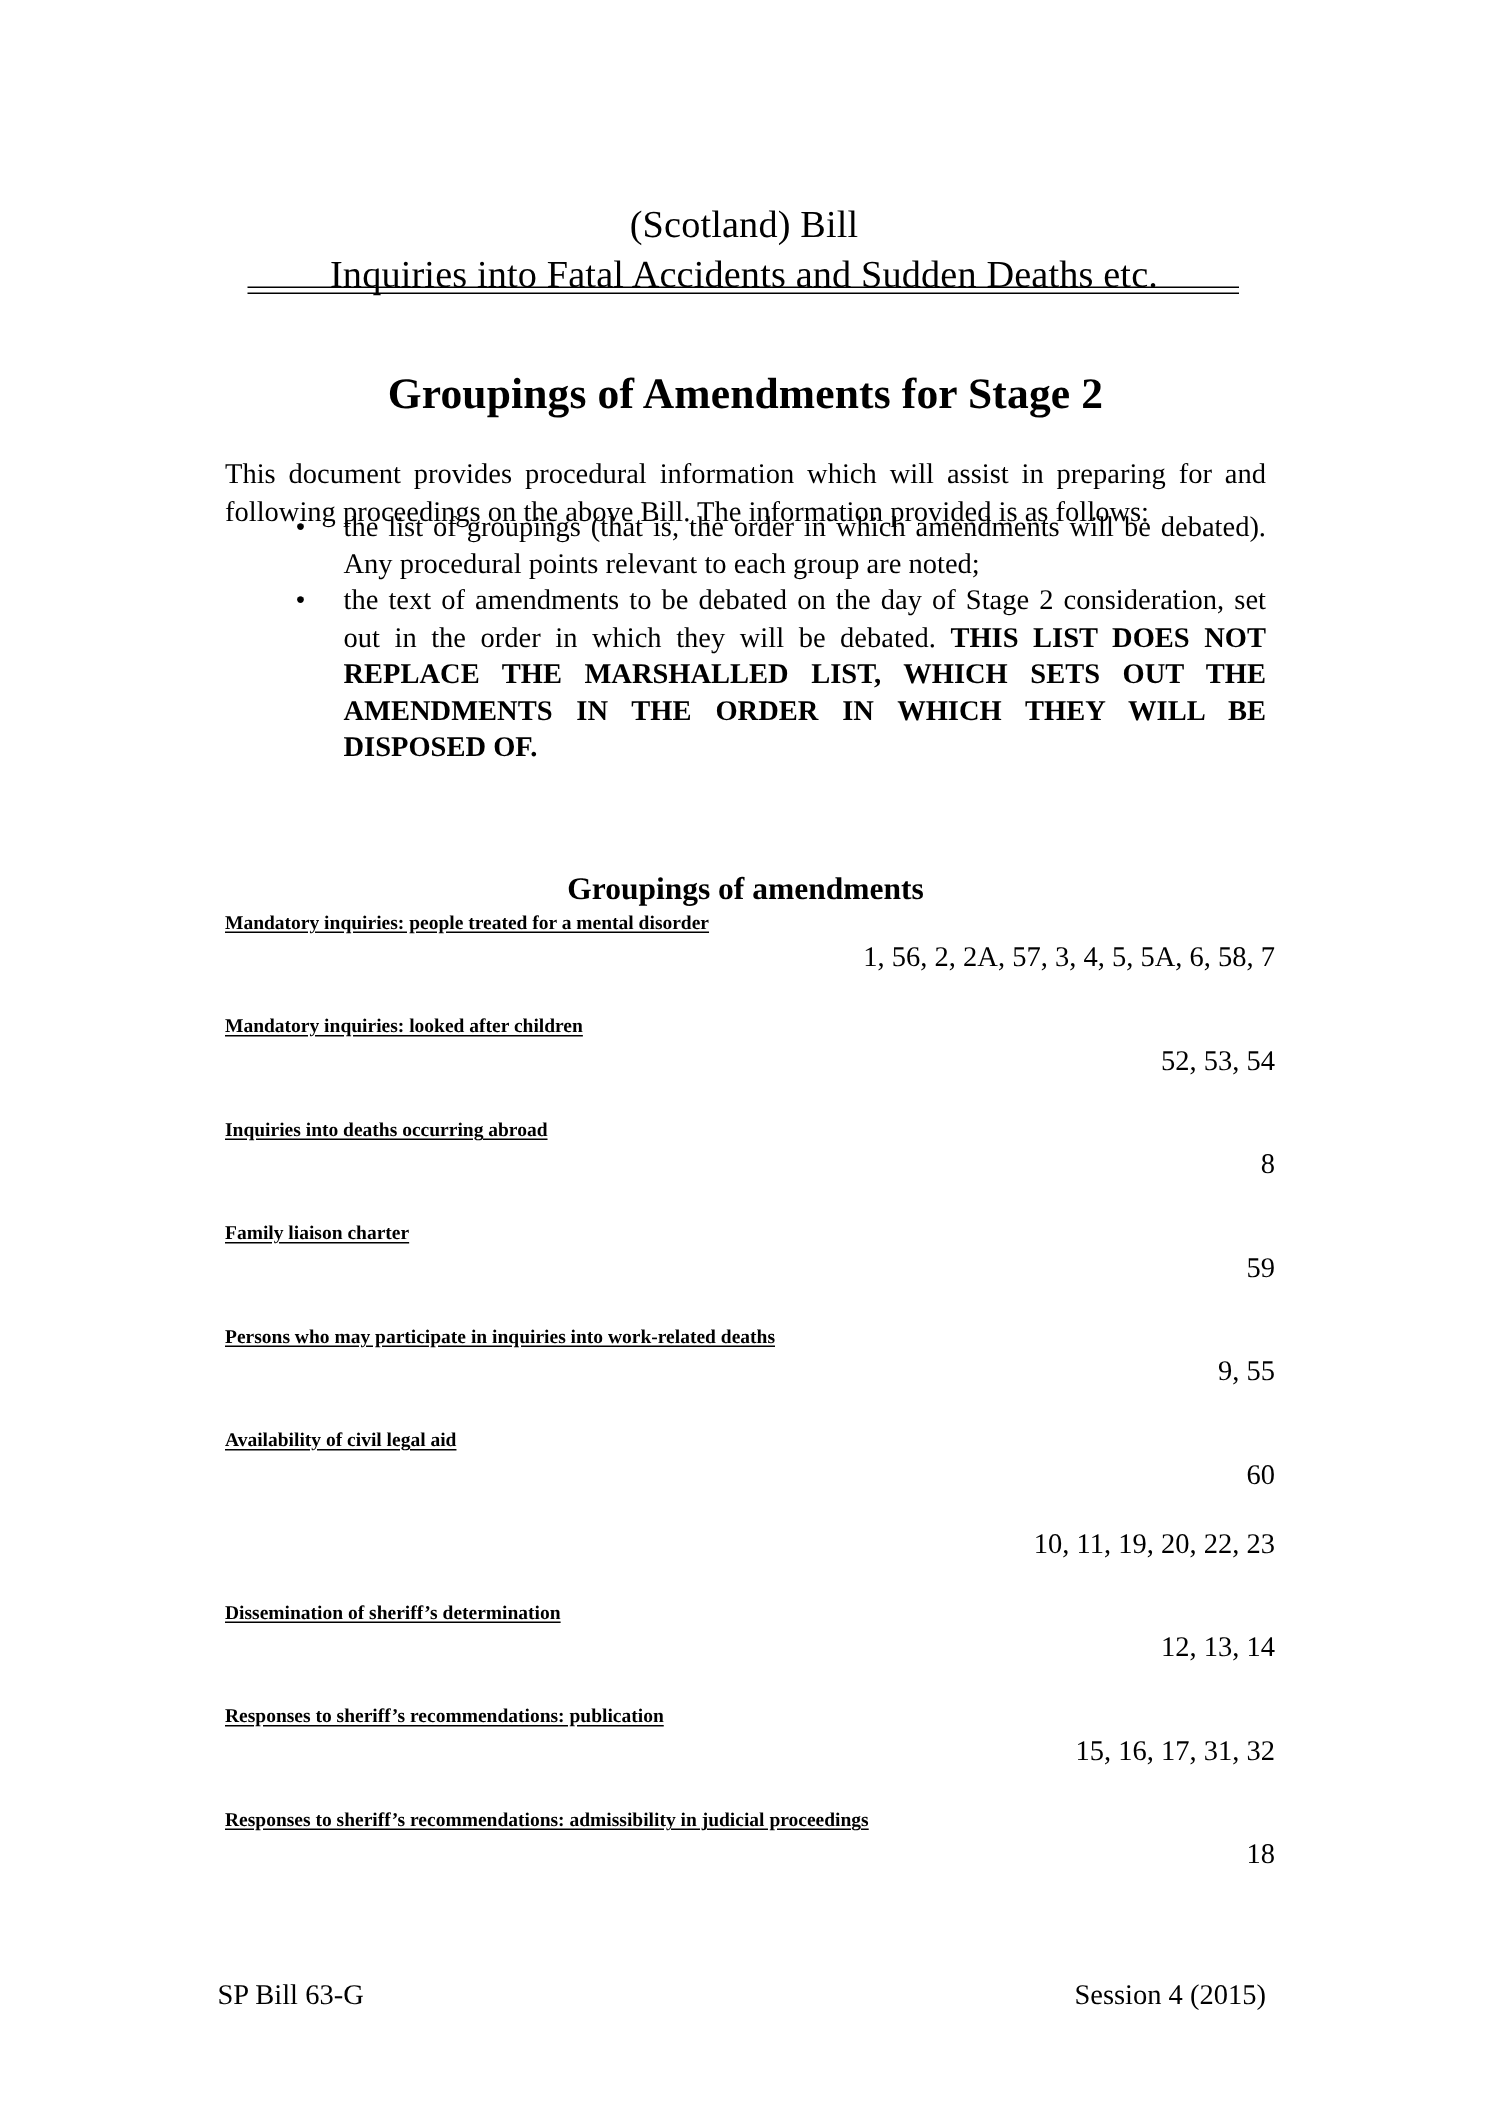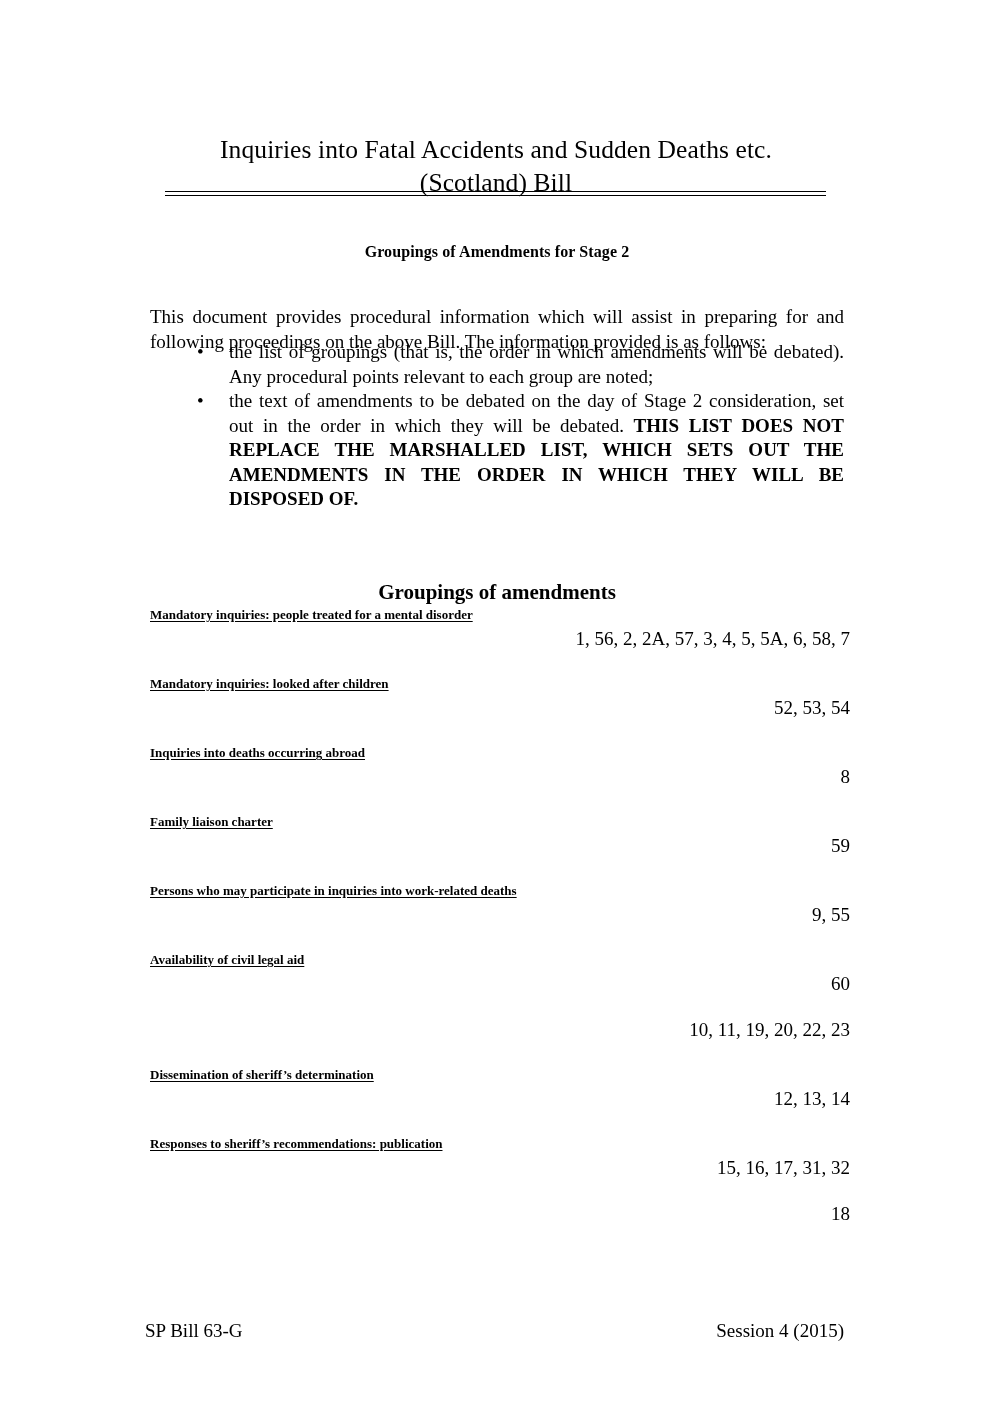--- a/index.html
+++ b/index.html
@@ -50,21 +50,21 @@
     border-bottom: 1.6px solid #000;
     box-sizing: border-box;
   }
 
   .doc-subtitle {
     position: absolute;
     left: 150px;
     top: 224px;
     width: 694px;
     text-align: center;
-    font-size: 16px;
+    font-size: 29px;
     font-weight: bold;
     line-height: 30px;
     letter-spacing: 0.1px;
   }
 
   
   .intro {
     position: absolute;
     left: 150px;
     top: 286px;
@@ -164,22 +164,22 @@
   .footer-left, .footer-right {
     white-space: nowrap;
   }
 </style>
 </head>
 <body>
 
 <div class="page">
 
   <h1 class="doc-title">
+    <span class="title-line">(Scotland) Bill</span>
     <span class="title-line">Inquiries into Fatal Accidents and Sudden Deaths etc.</span>
-    <span class="title-line">(Scotland) Bill</span>
   </h1>
 
   <div class="title-rule"></div>
 
   <h2 class="doc-subtitle">Groupings of Amendments for Stage 2</h2>
 
   <p class="intro">This document provides procedural information which will assist in preparing for and following proceedings on the above Bill.  The information provided is as follows:</p>
 
   <div class="bullets">
     <div class="bullet-item">
@@ -224,20 +224,21 @@
     </div>
     <div class="group">
       <div class="group-title">Dissemination of sheriff’s determination</div>
       <div class="group-amendments">12, 13, 14</div>
     </div>
     <div class="group">
       <div class="group-title">Responses to sheriff’s recommendations: publication</div>
       <div class="group-amendments">15, 16, 17, 31, 32</div>
     </div>
     <div class="group">
+      <div class="group-title">Responses to sheriff’s recommendations: admissibility in judicial proceedings</div>
       <div class="group-amendments">18</div>
     </div>
   </div>
 
   <div class="footer">
     <span class="footer-left">SP Bill 63-G</span>
     <span class="footer-right">Session 4 (2015)</span>
   </div>
 
 </div>

